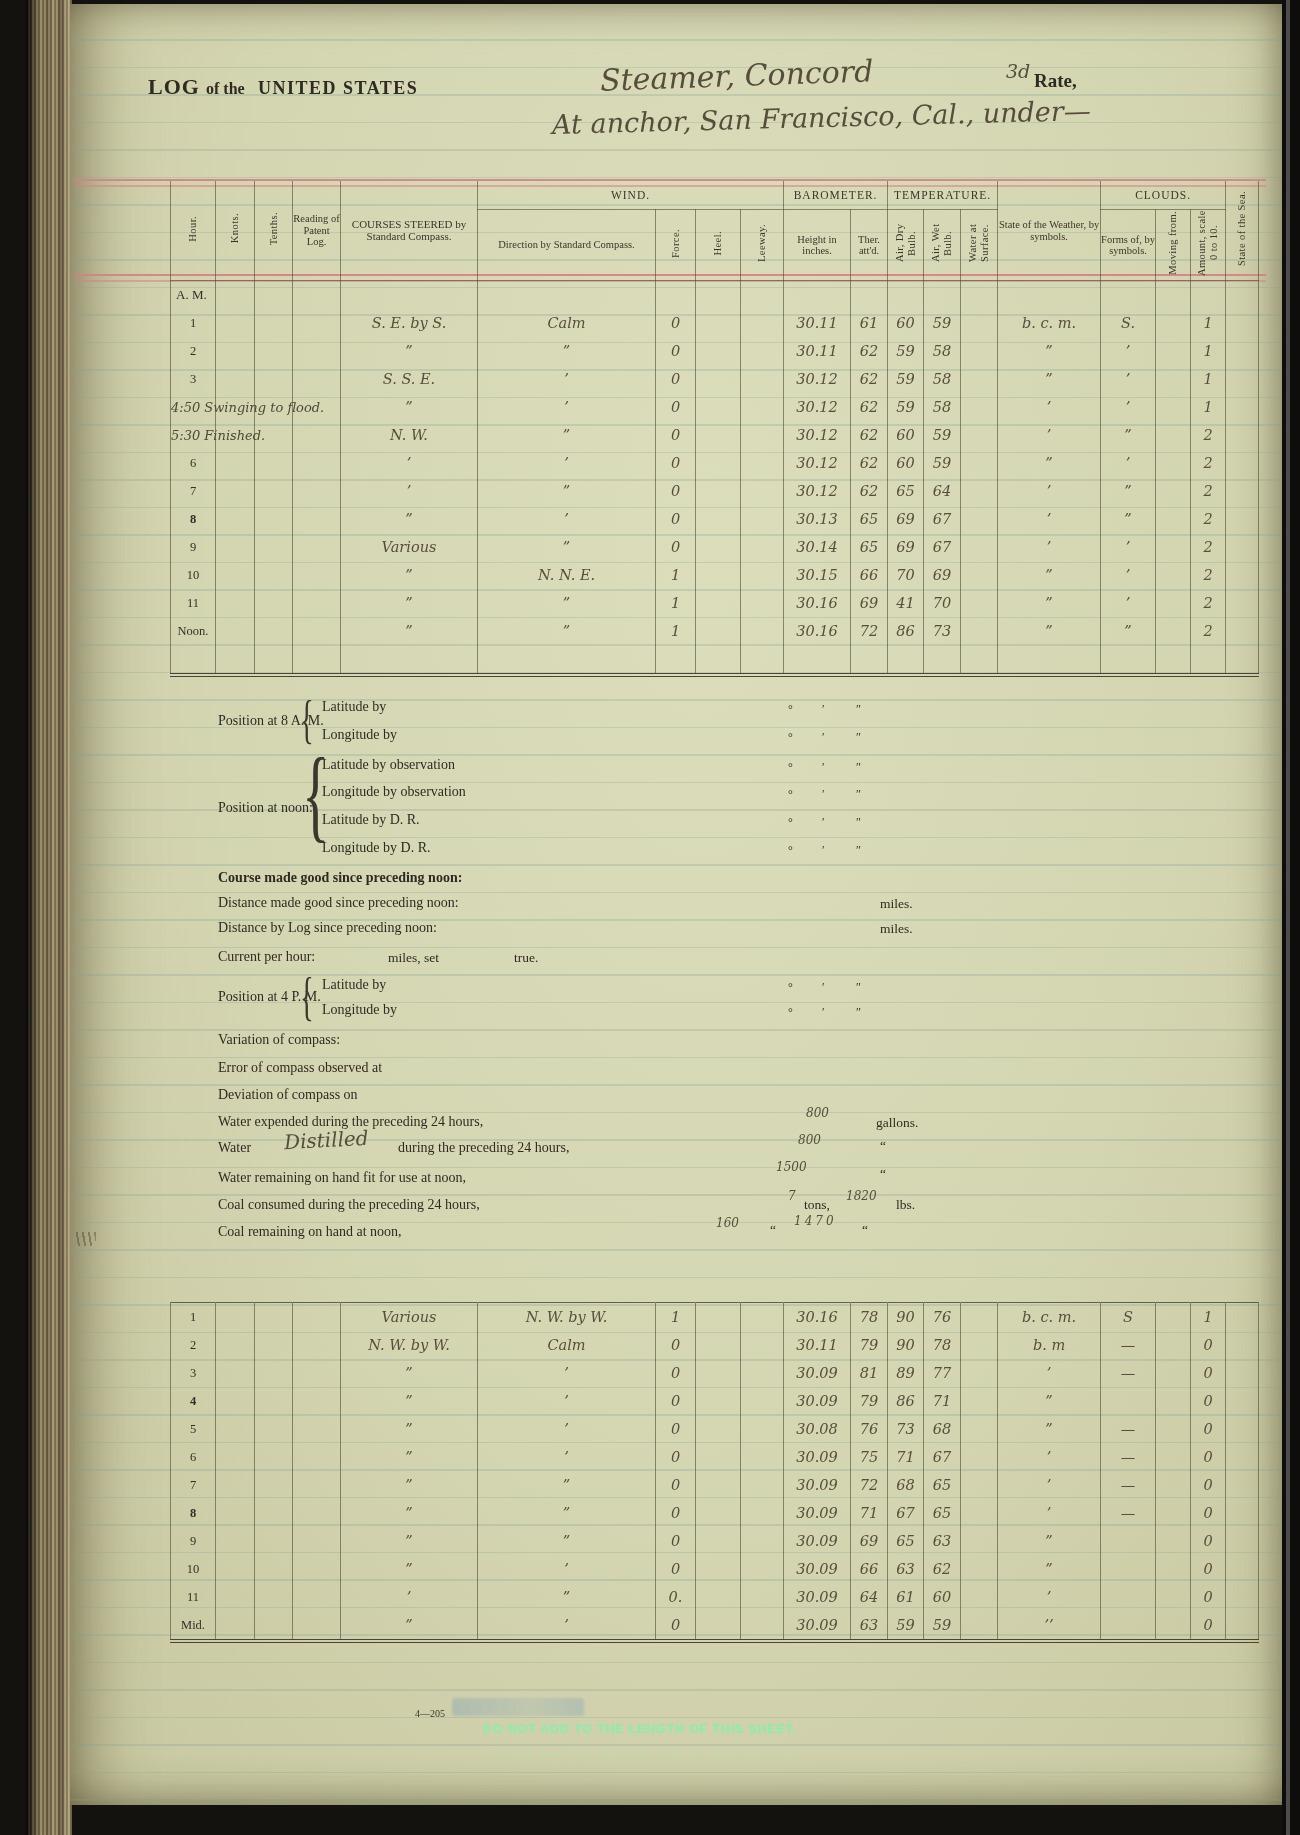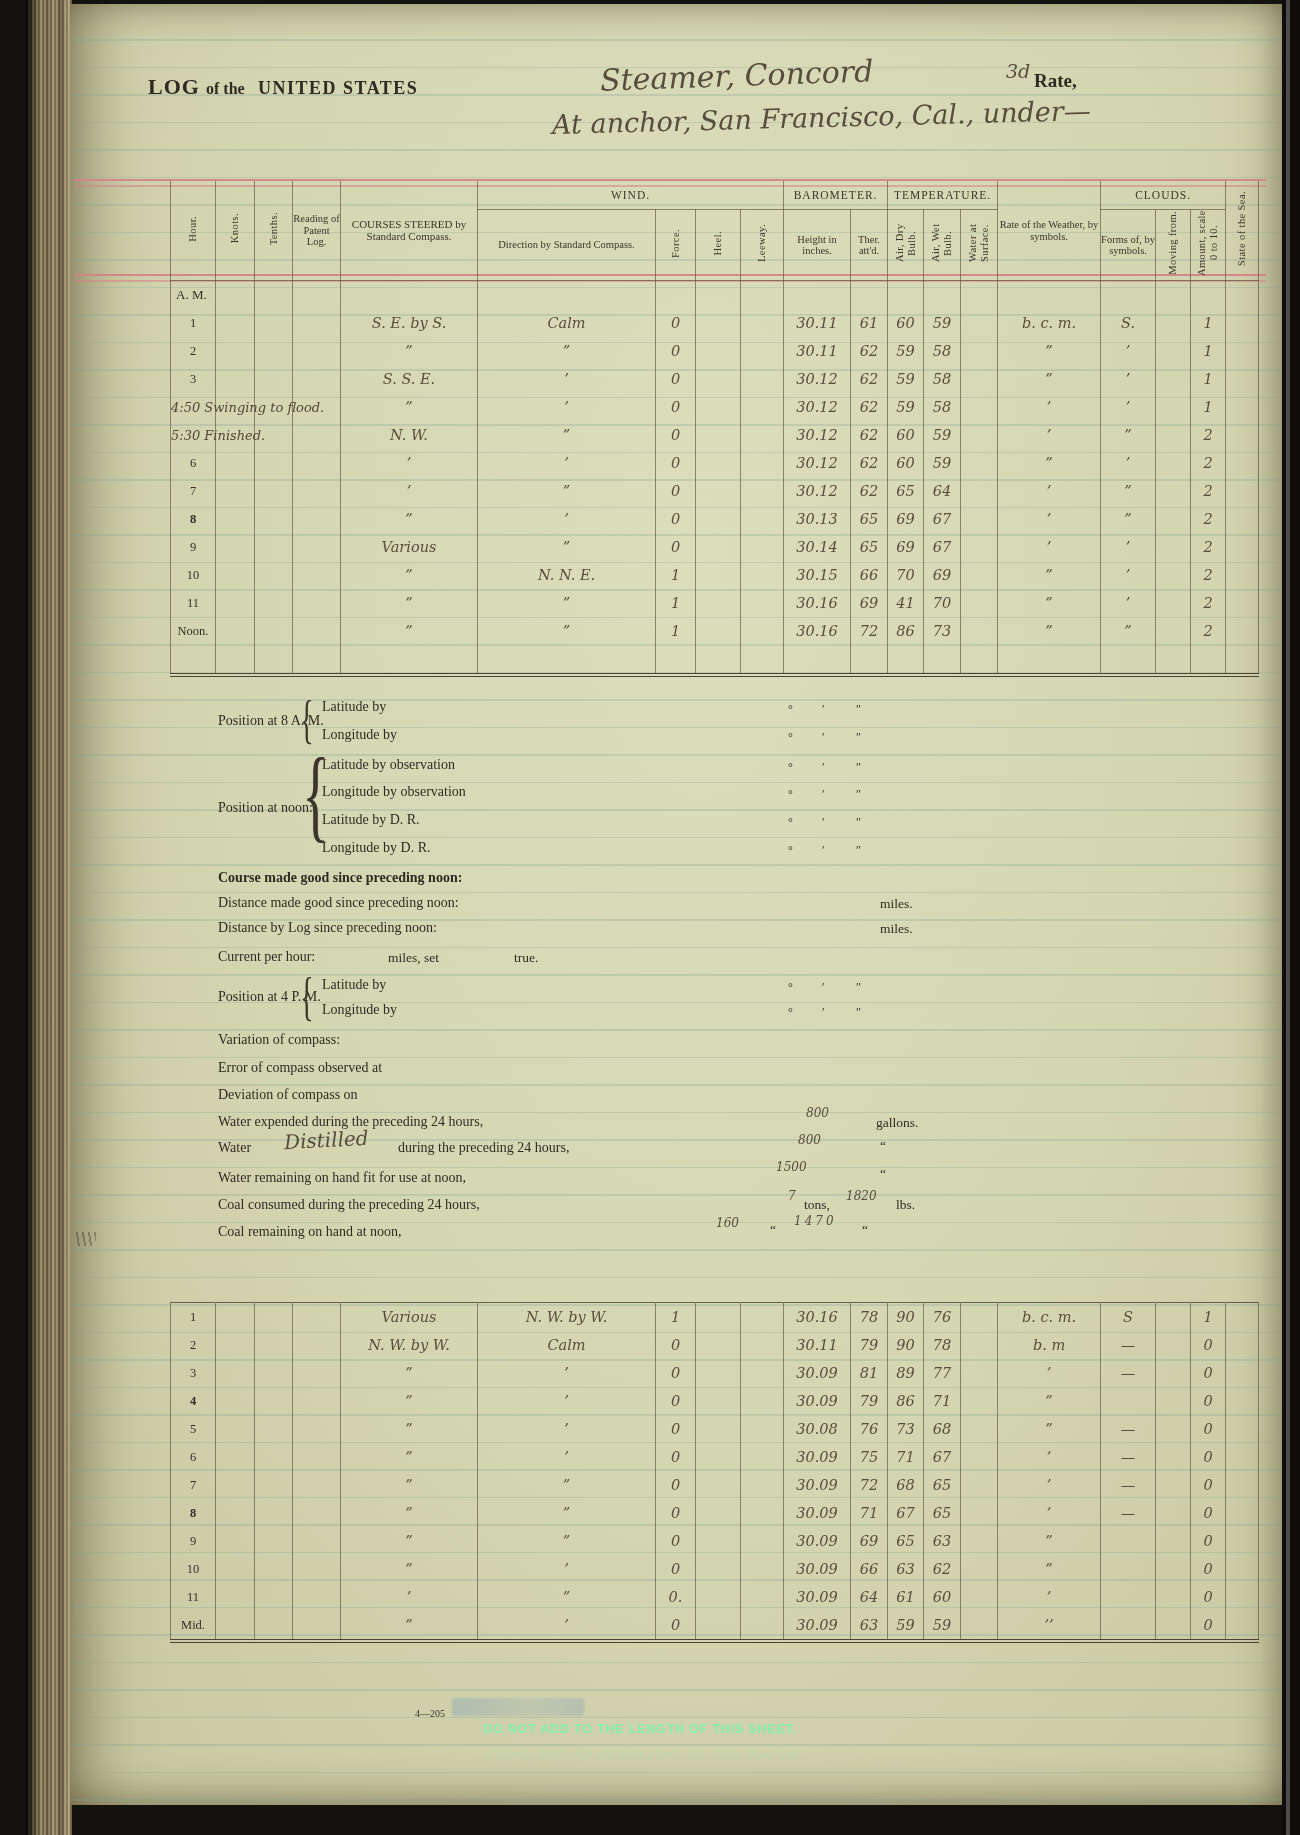--- a/index.html
+++ b/index.html
@@ -129,21 +129,21 @@
     <thead>
       <tr>
         <th rowspan="2"><span class="v">Hour.</span></th>
         <th rowspan="2"><span class="v">Knots.</span></th>
         <th rowspan="2"><span class="v">Tenths.</span></th>
         <th rowspan="2" class="sh">Reading of Patent Log.</th>
         <th rowspan="2" class="sh" style="font-size:11px;">COURSES STEERED by Standard Compass.</th>
         <th colspan="4" class="gh">WIND.</th>
         <th colspan="2" class="gh">BAROMETER.</th>
         <th colspan="3" class="gh">TEMPERATURE.</th>
-        <th rowspan="2" class="sh">Rate of the Weather, by symbols.</th>
+        <th rowspan="2" class="sh">State of the Weather, by symbols.</th>
         <th colspan="3" class="gh">CLOUDS.</th>
         <th rowspan="2"><span class="v">State of the Sea.</span></th>
       </tr>
       <tr class="subrow">
         <th class="sh">Direction by Standard Compass.</th>
         <th><span class="v">Force.</span></th>
         <th><span class="v">Heel.</span></th>
         <th><span class="v">Leeway.</span></th>
         <th class="sh">Height in inches.</th>
         <th class="sh">Ther. att'd.</th>

